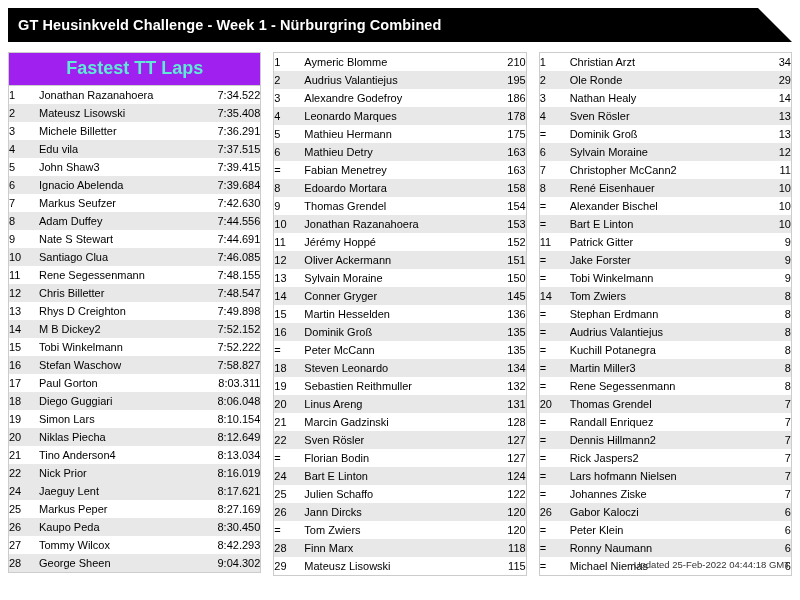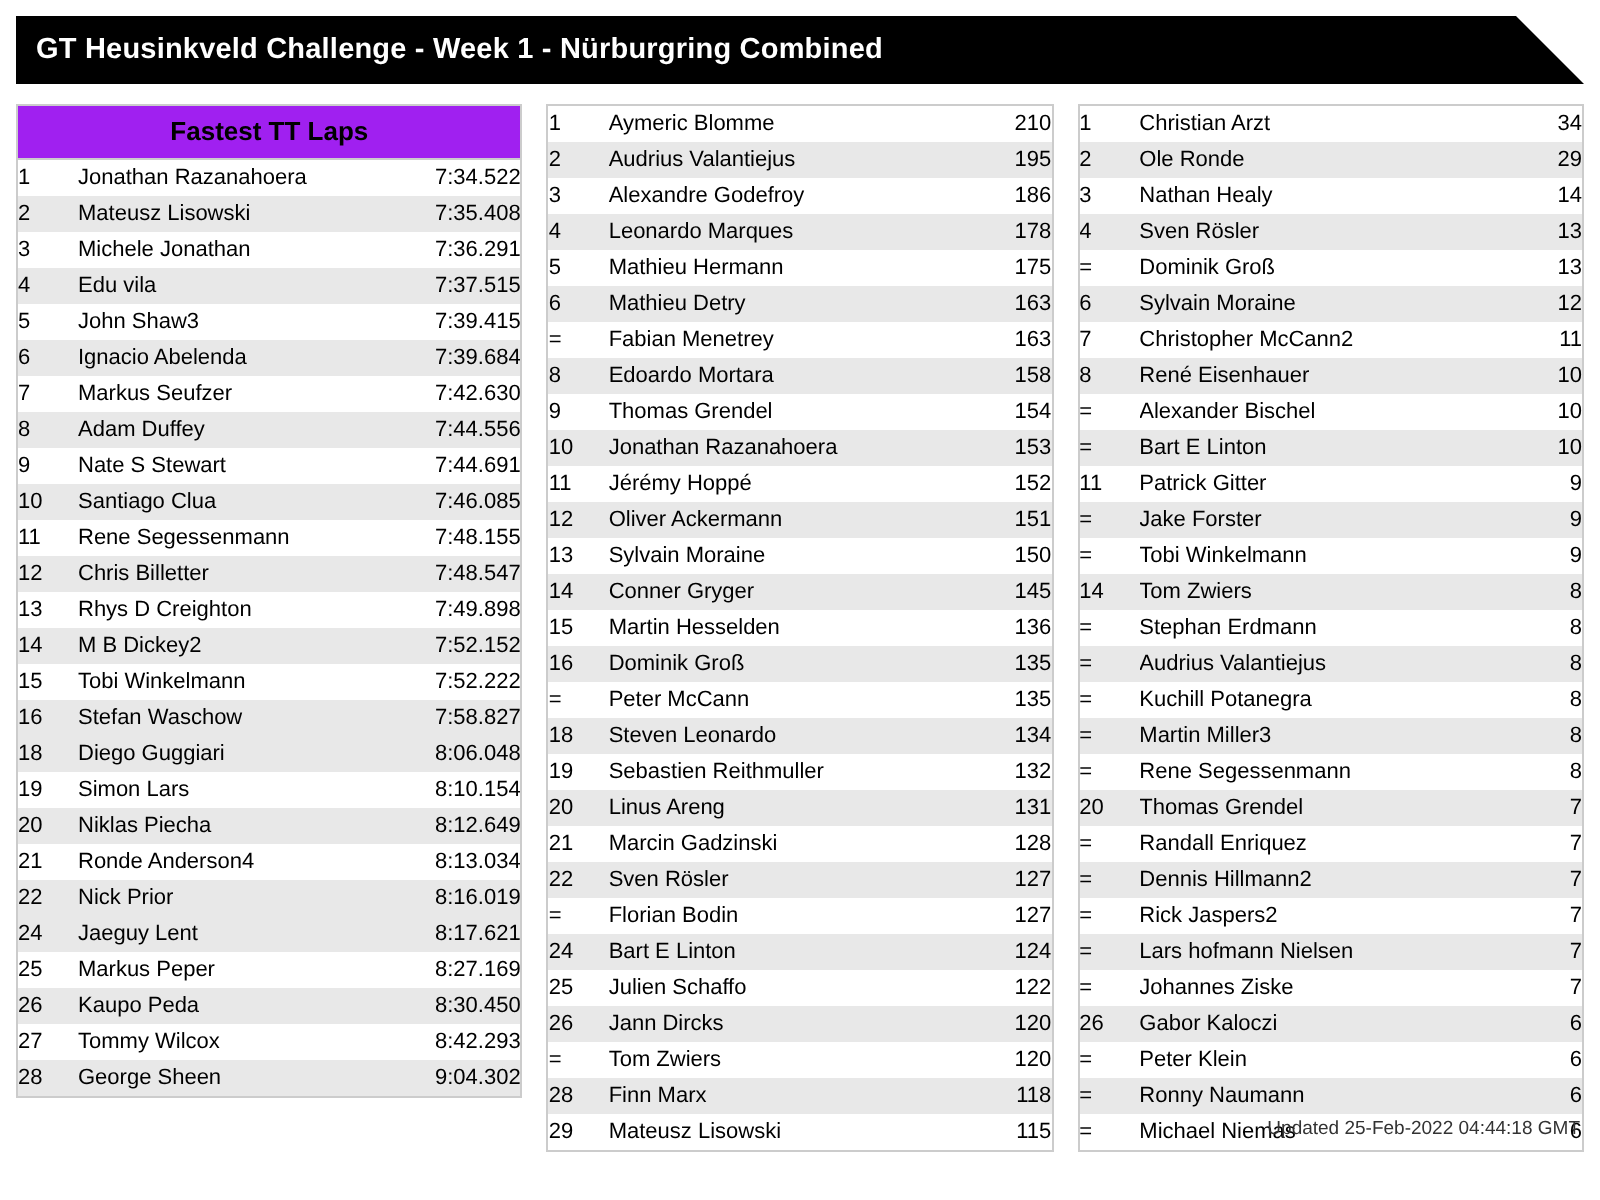--- a/index.html
+++ b/index.html
@@ -57,23 +57,23 @@
     align-items: flex-start;
   }
   .col {
     flex: 1 1 0;
     background: #ffffff;
     border: 1px solid #cccccc;
     box-sizing: border-box;
   }
   .col-header {
     background: #a020f0;
-    color: #000000;
+    color: #5eead4;
     text-align: center;
-    font-size: 13px;
+    font-size: 18px;
     font-weight: bold;
     padding: 5px 0 6px 0;
     border-bottom: 1px solid #cccccc;
   }
   table.board {
     width: 100%;
     border-collapse: collapse;
     font-size: 11px;
   }
   table.board td {
@@ -134,21 +134,21 @@
               <td class="name">Jonathan Razanahoera</td>
               <td class="val">7:34.522</td>
             </tr>
             <tr class="even">
               <td class="pos">2</td>
               <td class="name">Mateusz Lisowski</td>
               <td class="val">7:35.408</td>
             </tr>
             <tr class="odd">
               <td class="pos">3</td>
-              <td class="name">Michele Jonathan</td>
+              <td class="name">Michele Billetter</td>
               <td class="val">7:36.291</td>
             </tr>
             <tr class="even">
               <td class="pos">4</td>
               <td class="name">Edu vila</td>
               <td class="val">7:37.515</td>
             </tr>
             <tr class="odd">
               <td class="pos">5</td>
               <td class="name">John Shaw3</td>
@@ -202,38 +202,43 @@
             <tr class="odd">
               <td class="pos">15</td>
               <td class="name">Tobi Winkelmann</td>
               <td class="val">7:52.222</td>
             </tr>
             <tr class="even">
               <td class="pos">16</td>
               <td class="name">Stefan Waschow</td>
               <td class="val">7:58.827</td>
             </tr>
+            <tr class="odd">
+              <td class="pos">17</td>
+              <td class="name">Paul Gorton</td>
+              <td class="val">8:03.311</td>
+            </tr>
             <tr class="even">
               <td class="pos">18</td>
               <td class="name">Diego Guggiari</td>
               <td class="val">8:06.048</td>
             </tr>
             <tr class="odd">
               <td class="pos">19</td>
               <td class="name">Simon Lars</td>
               <td class="val">8:10.154</td>
             </tr>
             <tr class="even">
               <td class="pos">20</td>
               <td class="name">Niklas Piecha</td>
               <td class="val">8:12.649</td>
             </tr>
             <tr class="odd">
               <td class="pos">21</td>
-              <td class="name">Ronde Anderson4</td>
+              <td class="name">Tino Anderson4</td>
               <td class="val">8:13.034</td>
             </tr>
             <tr class="even">
               <td class="pos">22</td>
               <td class="name">Nick Prior</td>
               <td class="val">8:16.019</td>
             </tr>
             <tr class="even">
               <td class="pos">24</td>
               <td class="name">Jaeguy Lent</td>

